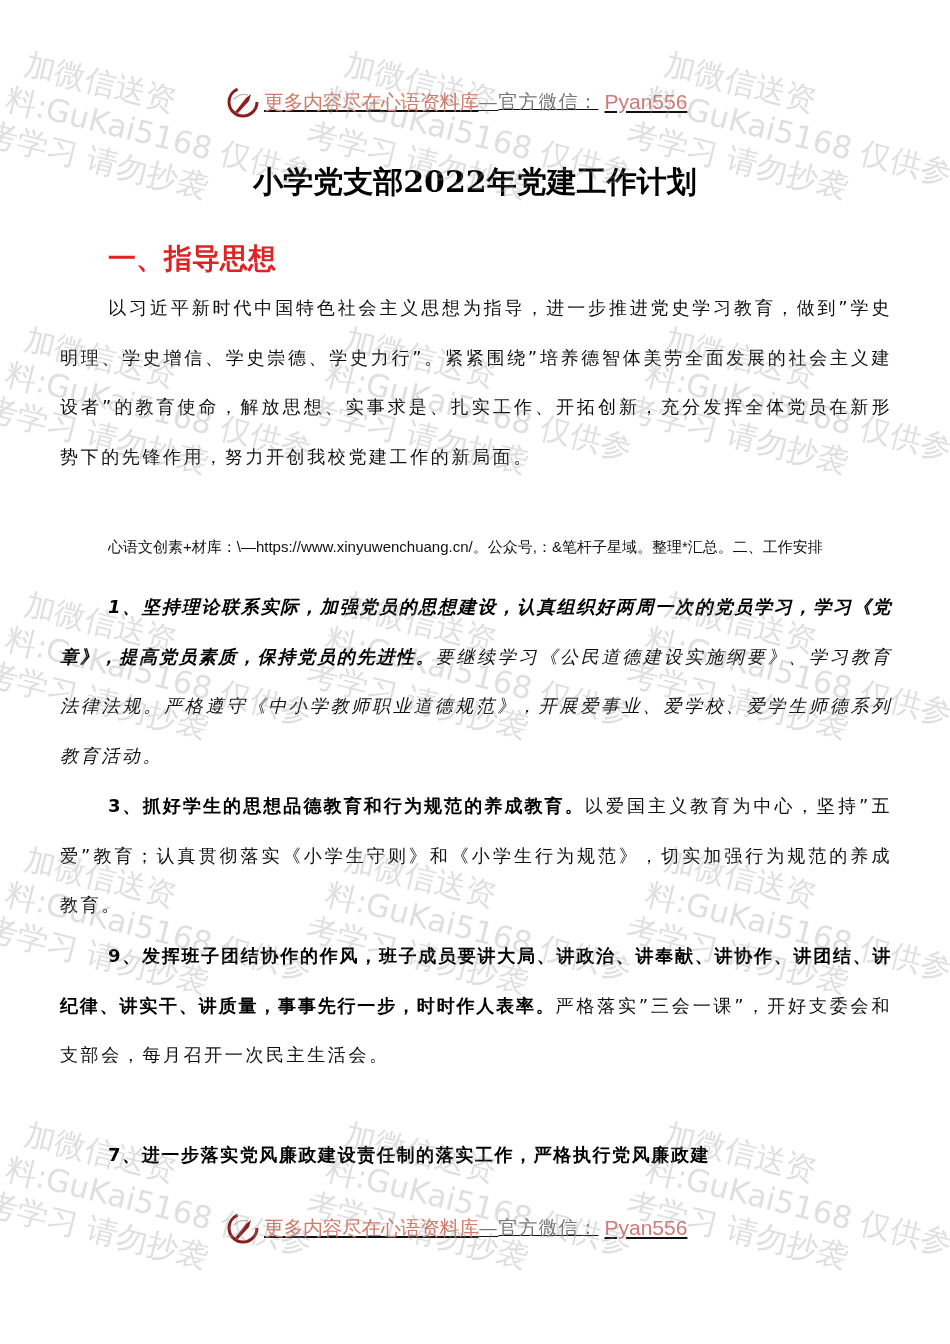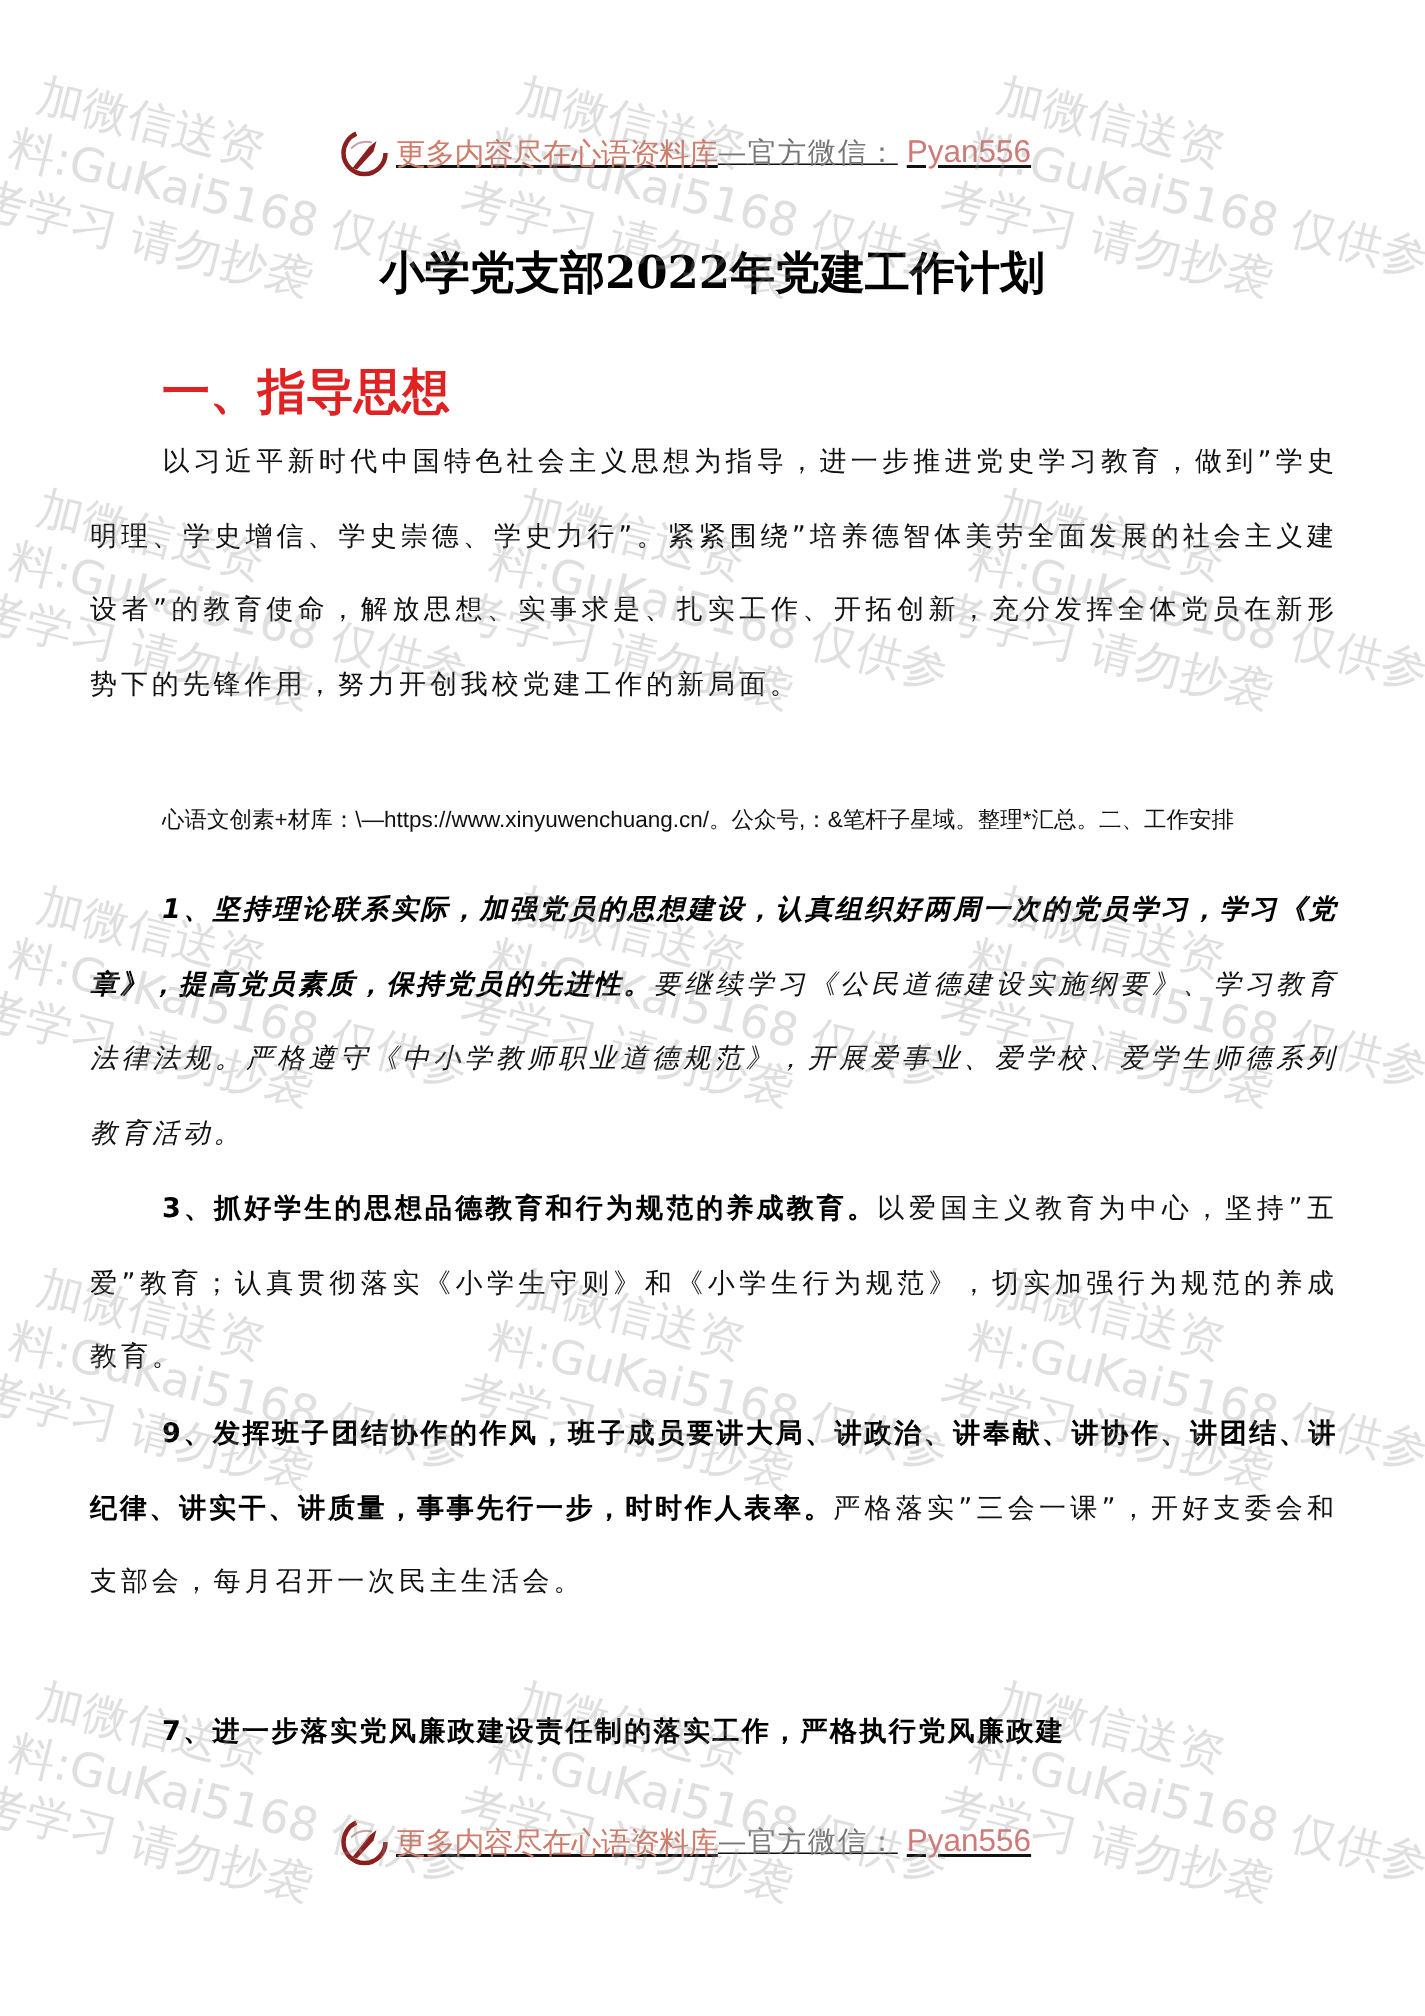--- a/index.html
+++ b/index.html
@@ -18,21 +18,21 @@
   .banner-bottom { top: 1208px; }
   .banner .logo { width: 34px; height: 34px; margin-right: 4px; }
   .banner .b-red { font-family: "DejaVu Serif", serif; font-size: 20px; color: #cf7c6a; letter-spacing: -0.5px; }
   .banner .b-gray { font-family: "DejaVu Serif", serif; font-size: 19px; color: #777; letter-spacing: 1px; }
   .banner .b-id { font-family: "Liberation Sans", sans-serif; font-size: 21px; color: #d07a78; margin-left: 6px; text-align: center; }
 
   .doc { position: absolute; left: 0; top: 0; width: 950px; z-index: 1; }
   .title { position: absolute; top: 162px; left: 0; width: 950px; text-align: center;
            font-family: "DejaVu Serif", serif; font-weight: bold; font-size: 30px; color: #000; letter-spacing: 0px; }
   .h1 { position: absolute; left: 108px; top: 240px; font-family: "DejaVu Sans", sans-serif; font-weight: bold;
-        font-size: 32px; color: #e02222; }
+        font-size: 28px; color: #e02222; }
   .para { position: absolute; left: 60px; width: 832px; font-family: "DejaVu Sans", sans-serif;
           font-size: 18px; line-height: 49.6px; letter-spacing: 2.6px; text-align: justify; color: #111; }
   .para .indent { display: inline-block; width: 48px; }
   .para b { font-weight: bold; color: #000; letter-spacing: 1.6px; }
   .note { position: absolute; left: 60px; width: 840px; top: 535px; font-family: "Liberation Sans", sans-serif;
           font-size: 15px; line-height: 24px; color: #111; }
   .note .indent { display: inline-block; width: 48px; }
 </style>
 </head>
 <body>

